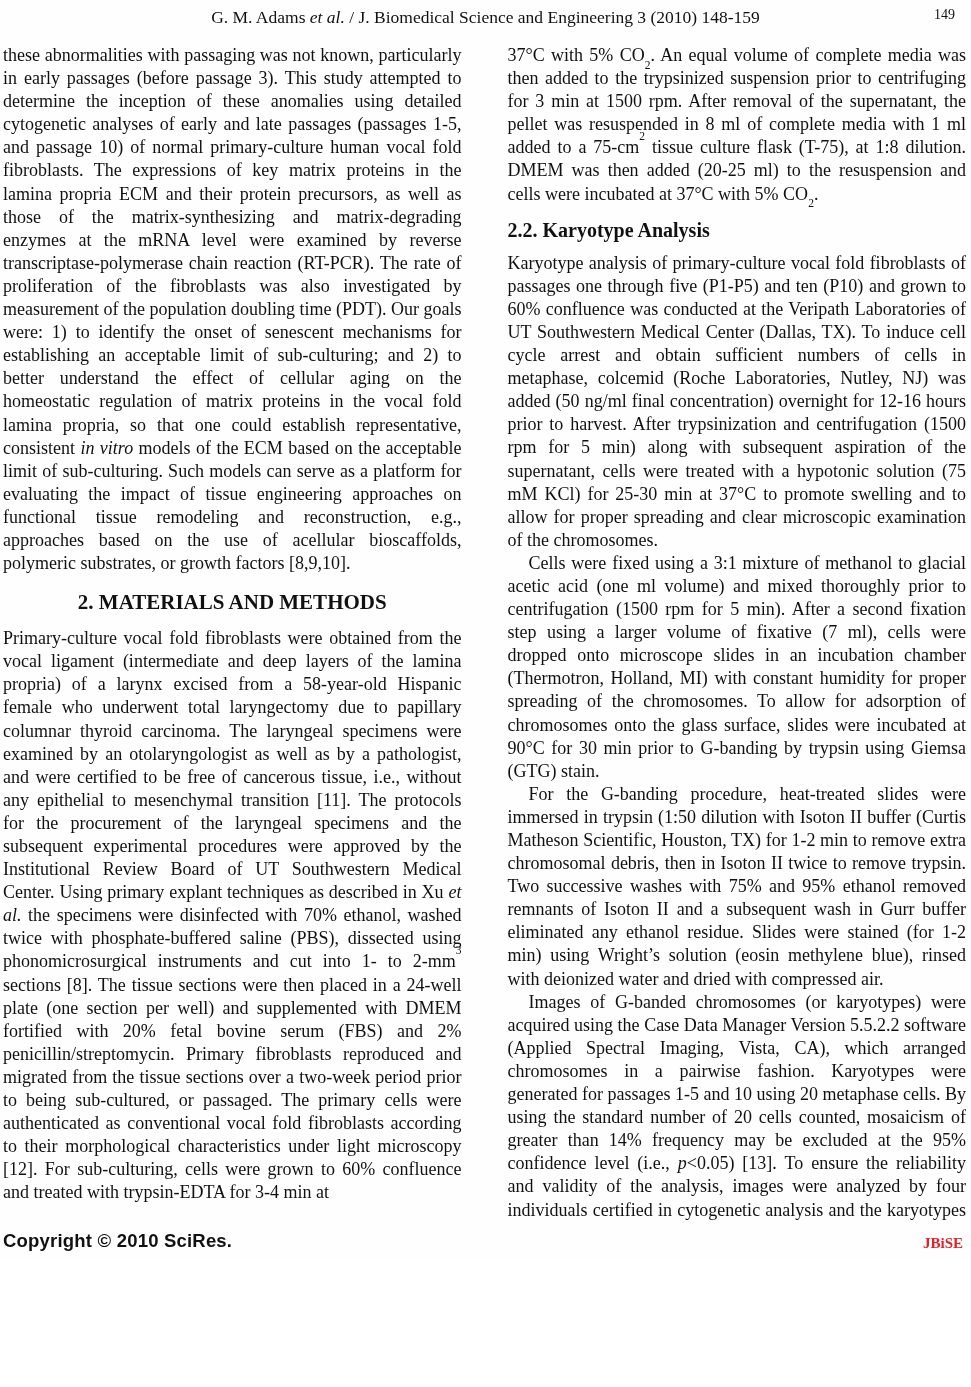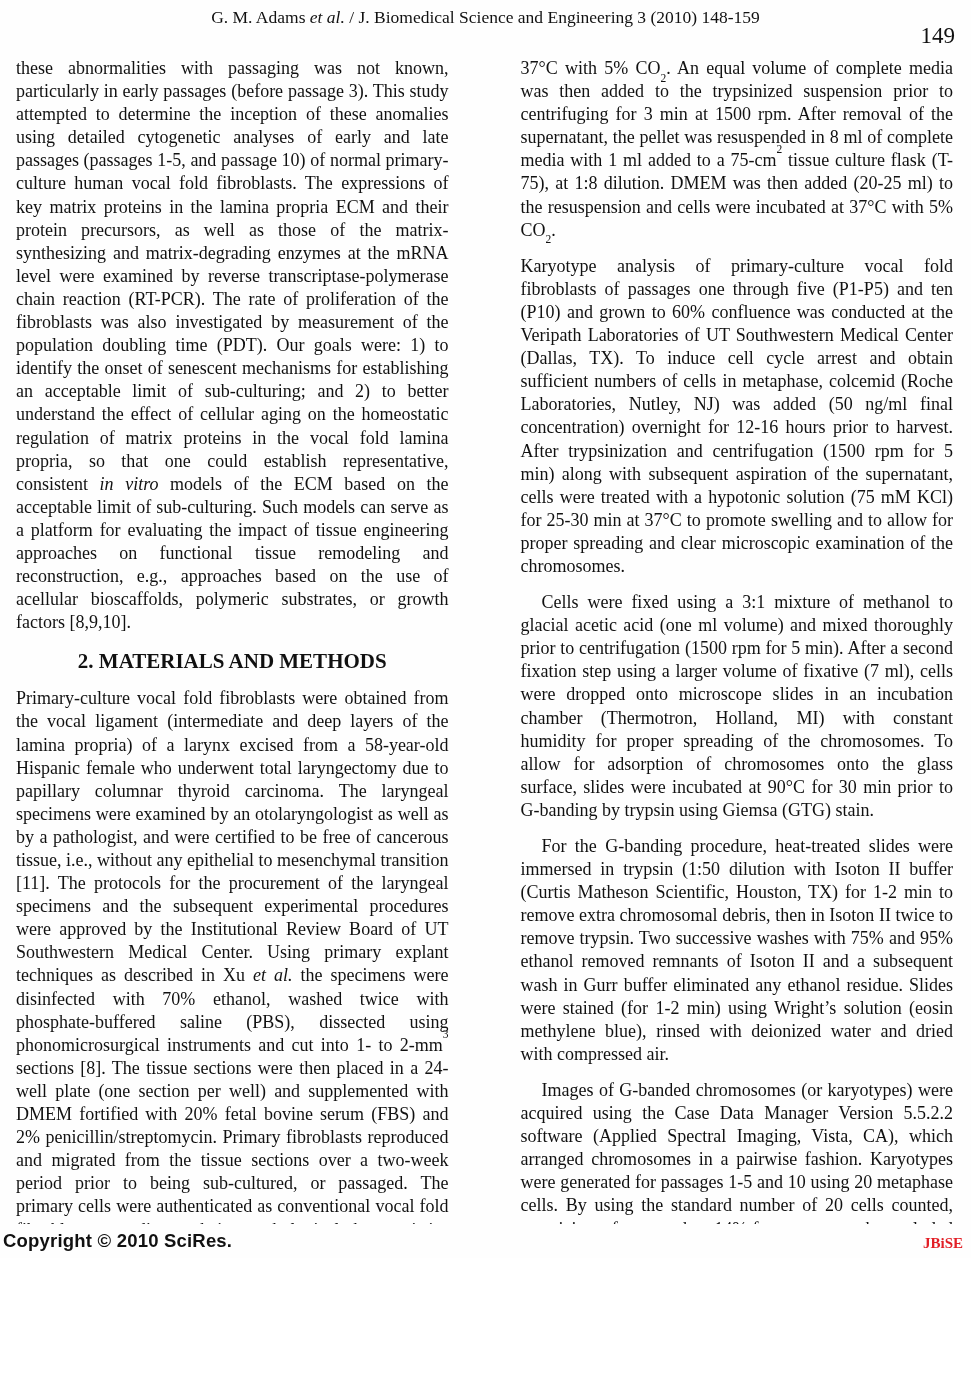--- a/index.html
+++ b/index.html
@@ -15,36 +15,36 @@
   }
   .running-header {
     position: absolute;
     top: 7px; left: 0; right: 0;
     text-align: center;
     font-size: 17.5px;
     white-space: nowrap;
   }
   .page-number {
     position: absolute;
-    top: 23px; right: 16px;
-    font-size: 23px;
+    top: 7px; right: 16px;
+    font-size: 14px;
   }
   .columns {
     position: absolute;
     top: 44px; left: 3px; right: 5px; bottom: 34px;
     display: flex;
     gap: 46px;
     overflow: hidden;
   }
   .column { flex: 1 1 0; min-width: 0; }
   .block {
     font-size: 18px;
     line-height: 23.1px;
     text-align: justify;
-    margin: 13px;
+    margin: 0;
   }
   .block.indent { text-indent: 21px; }
   .block.heading1 {
     font-size: 21px;
     font-weight: bold;
     text-align: center;
     line-height: 25px;
     margin: 15px 0 12px 0;
   }
   .block.heading2 {
@@ -87,20 +87,21 @@
   <div class="page-number">149</div>
 
   <div class="columns">
     <div class="column">
         <div class="block paragraph"><span>these abnormalities with passaging was not known, particularly in early passages (before passage 3). This study attempted to determine the inception of these anomalies using detailed cytogenetic analyses of early and late passages (passages 1-5, and passage 10) of normal primary-culture human vocal fold fibroblasts. The expressions of key matrix proteins in the lamina propria ECM and their protein precursors, as well as those of the matrix-synthesizing and matrix-degrading enzymes at the mRNA level were examined by reverse transcriptase-polymerase chain reaction (RT-PCR). The rate of proliferation of the fibroblasts was also investigated by measurement of the population doubling time (PDT). Our goals were: 1) to identify the onset of senescent mechanisms for establishing an acceptable limit of sub-culturing; and 2) to better understand the effect of cellular aging on the homeostatic regulation of matrix proteins in the vocal fold lamina propria, so that one could establish representative, consistent </span><i>in vitro</i><span> models of the ECM based on the acceptable limit of sub-culturing. Such models can serve as a platform for evaluating the impact of tissue engineering approaches on functional tissue remodeling and reconstruction, e.g., approaches based on the use of acellular bioscaffolds, polymeric substrates, or growth factors [8,9,10].</span></div>
         <div class="block heading1"><span>2. MATERIALS AND METHODS</span></div>
         <div class="block paragraph"><span>Primary-culture vocal fold fibroblasts were obtained from the vocal ligament (intermediate and deep layers of the lamina propria) of a larynx excised from a 58-year-old Hispanic female who underwent total laryngectomy due to papillary columnar thyroid carcinoma. The laryngeal specimens were examined by an otolaryngologist as well as by a pathologist, and were certified to be free of cancerous tissue, i.e., without any epithelial to mesenchymal transition [11]. The protocols for the procurement of the laryngeal specimens and the subsequent experimental procedures were approved by the Institutional Review Board of UT Southwestern Medical Center. Using primary explant techniques as described in Xu </span><i>et al.</i><span> the specimens were disinfected with 70% ethanol, washed twice with phosphate-buffered saline (PBS), dissected using phonomicrosurgical instruments and cut into 1- to 2-mm</span><sup>3</sup><span> sections [8]. The tissue sections were then placed in a 24-well plate (one section per well) and supplemented with DMEM fortified with 20% fetal bovine serum (FBS) and 2% penicillin/streptomycin. Primary fibroblasts reproduced and migrated from the tissue sections over a two-week period prior to being sub-cultured, or passaged. The primary cells were authenticated as conventional vocal fold fibroblasts according to their morphological characteristics under light microscopy [12]. For sub-culturing, cells were grown to 60% confluence and treated with trypsin-EDTA for 3-4 min at</span></div>
       </div>
     <div class="column">
         <div class="block paragraph"><span>37°C with 5% CO</span><sub>2</sub><span>. An equal volume of complete media was then added to the trypsinized suspension prior to centrifuging for 3 min at 1500 rpm. After removal of the supernatant, the pellet was resuspended in 8 ml of complete media with 1 ml added to a 75-cm</span><sup>2</sup><span> tissue culture flask (T-75), at 1:8 dilution. DMEM was then added (20-25 ml) to the resuspension and cells were incubated at 37°C with 5% CO</span><sub>2</sub><span>.</span></div>
+        <div class="block heading2"><span>2.2. Karyotype Analysis</span></div>
         <div class="block paragraph"><span>Karyotype analysis of primary-culture vocal fold fibroblasts of passages one through five (P1-P5) and ten (P10) and grown to 60% confluence was conducted at the Veripath Laboratories of UT Southwestern Medical Center (Dallas, TX). To induce cell cycle arrest and obtain sufficient numbers of cells in metaphase, colcemid (Roche Laboratories, Nutley, NJ) was added (50 ng/ml final concentration) overnight for 12-16 hours prior to harvest. After trypsinization and centrifugation (1500 rpm for 5 min) along with subsequent aspiration of the supernatant, cells were treated with a hypotonic solution (75 mM KCl) for 25-30 min at 37°C to promote swelling and to allow for proper spreading and clear microscopic examination of the chromosomes.</span></div>
         <div class="block paragraph indent"><span>Cells were fixed using a 3:1 mixture of methanol to glacial acetic acid (one ml volume) and mixed thoroughly prior to centrifugation (1500 rpm for 5 min). After a second fixation step using a larger volume of fixative (7 ml), cells were dropped onto microscope slides in an incubation chamber (Thermotron, Holland, MI) with constant humidity for proper spreading of the chromosomes. To allow for adsorption of chromosomes onto the glass surface, slides were incubated at 90°C for 30 min prior to G-banding by trypsin using Giemsa (GTG) stain.</span></div>
         <div class="block paragraph indent"><span>For the G-banding procedure, heat-treated slides were immersed in trypsin (1:50 dilution with Isoton II buffer (Curtis Matheson Scientific, Houston, TX) for 1-2 min to remove extra chromosomal debris, then in Isoton II twice to remove trypsin. Two successive washes with 75% and 95% ethanol removed remnants of Isoton II and a subsequent wash in Gurr buffer eliminated any ethanol residue. Slides were stained (for 1-2 min) using Wright’s solution (eosin methylene blue), rinsed with deionized water and dried with compressed air.</span></div>
         <div class="block paragraph indent"><span>Images of G-banded chromosomes (or karyotypes) were acquired using the Case Data Manager Version 5.5.2.2 software (Applied Spectral Imaging, Vista, CA), which arranged chromosomes in a pairwise fashion. Karyotypes were generated for passages 1-5 and 10 using 20 metaphase cells. By using the standard number of 20 cells counted, mosaicism of greater than 14% frequency may be excluded at the 95% confidence level (i.e., </span><i>p</i><span>&lt;0.05) [13]. To ensure the reliability and validity of the analysis, images were analyzed by four individuals certified in cytogenetic analysis and the karyotypes were documented.</span></div>
       </div>
   </div>
 
   <div class="footer">
     <span class="copyright">Copyright © 2010 SciRes.</span>
     <span class="journal-logo" style="color: rgb(226, 31, 38);">JBiSE</span>

